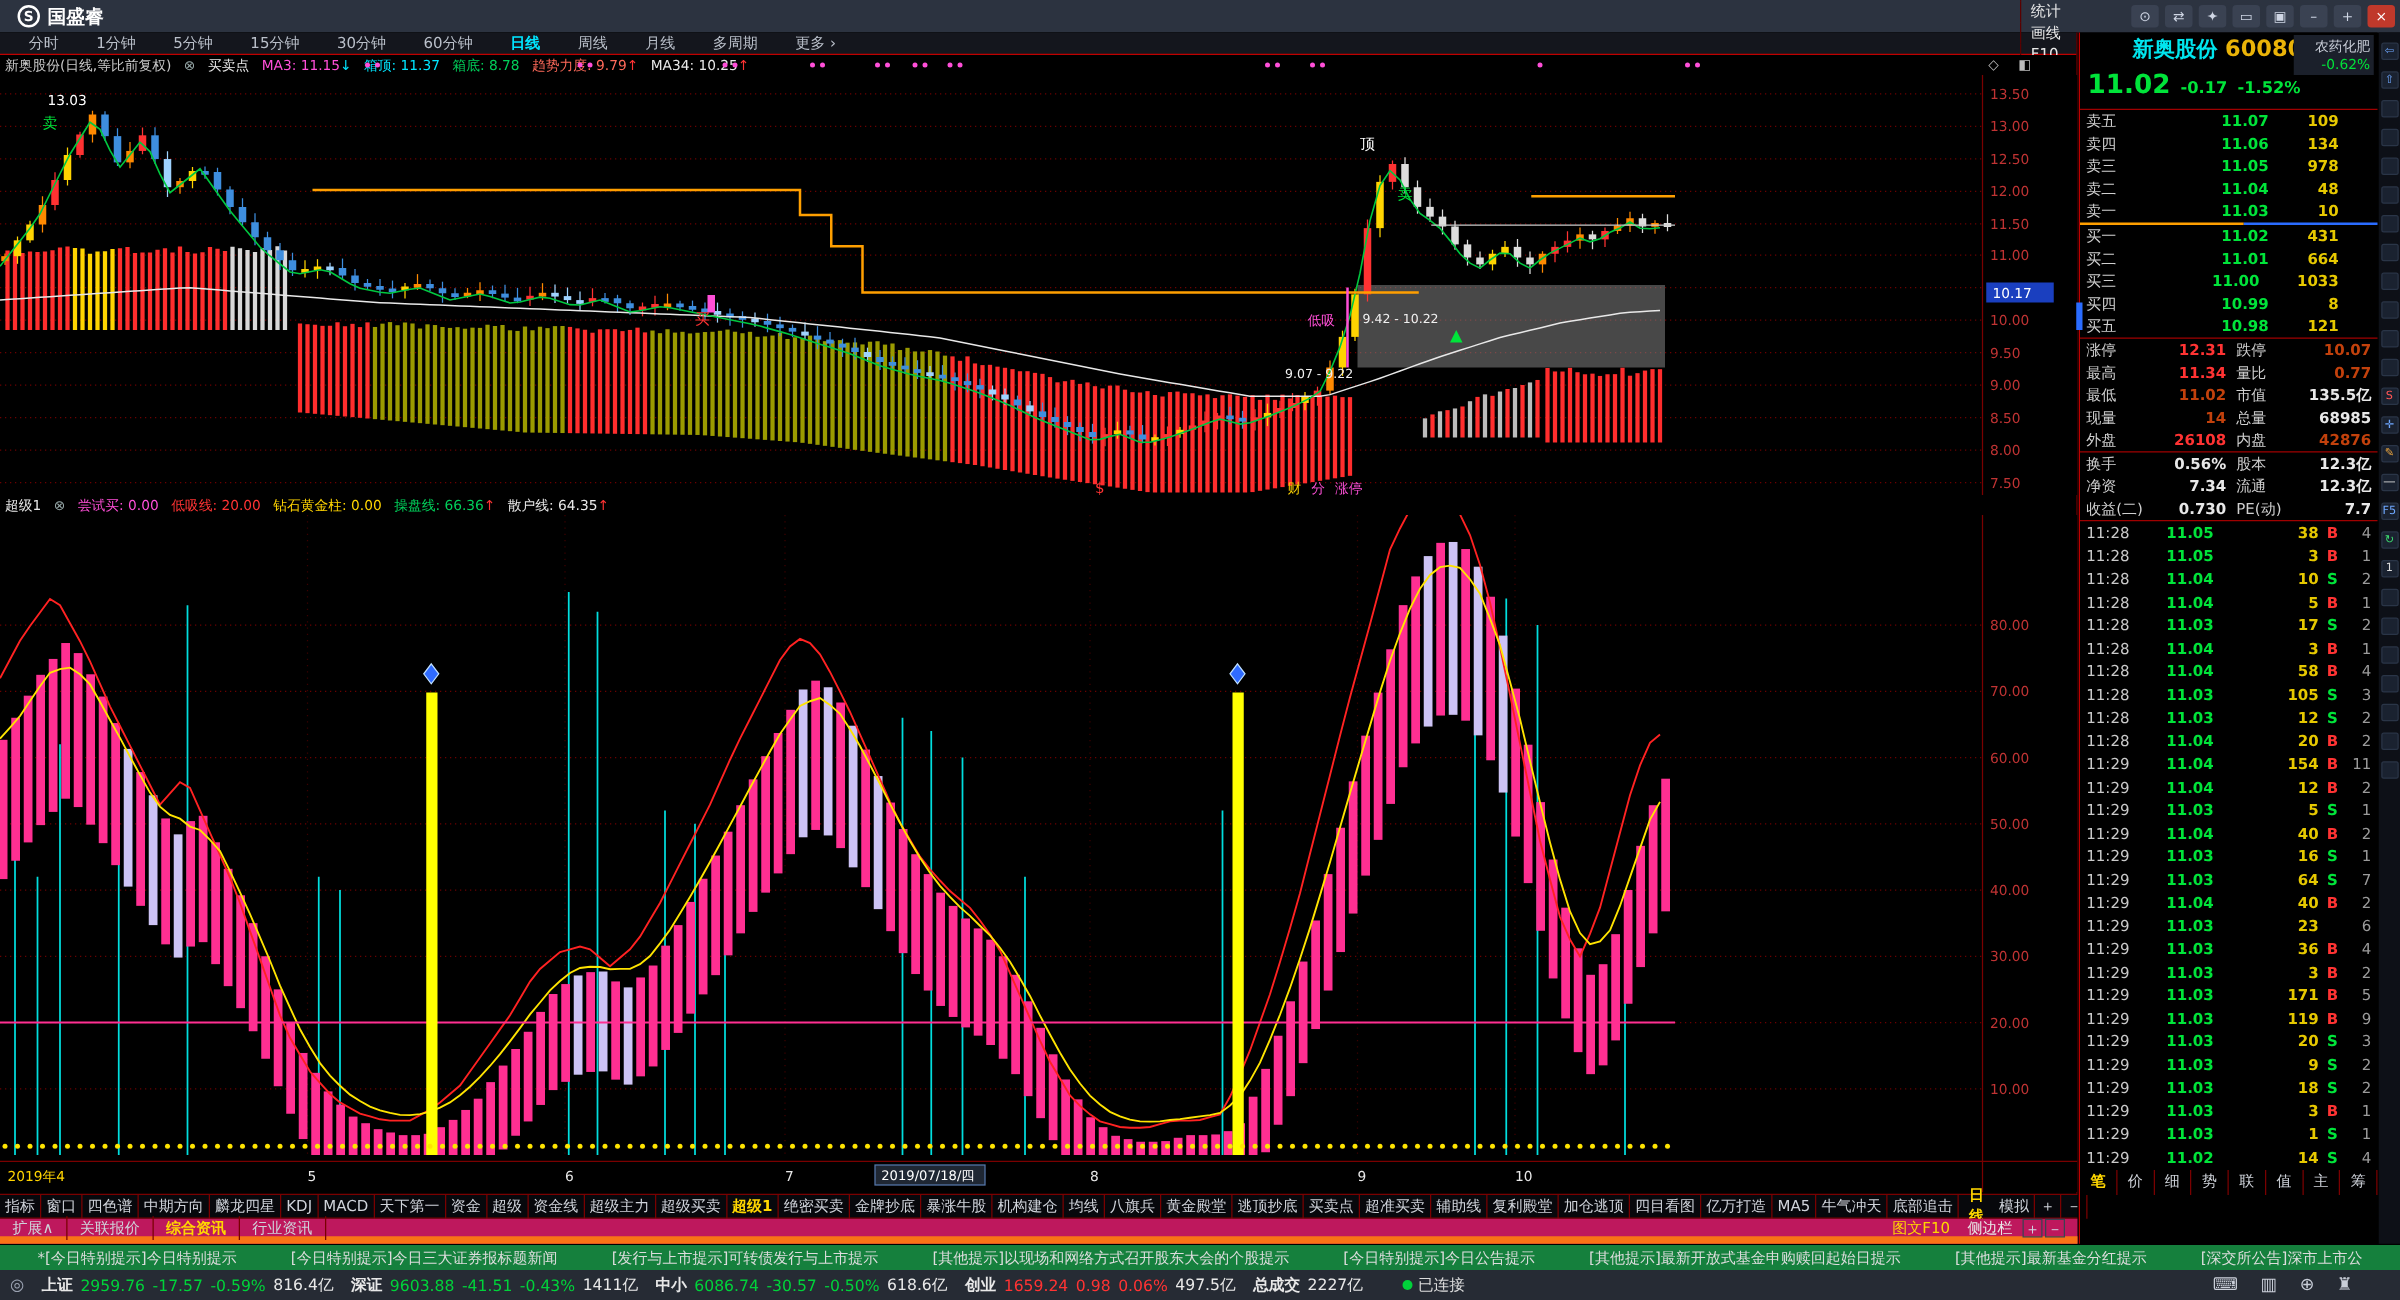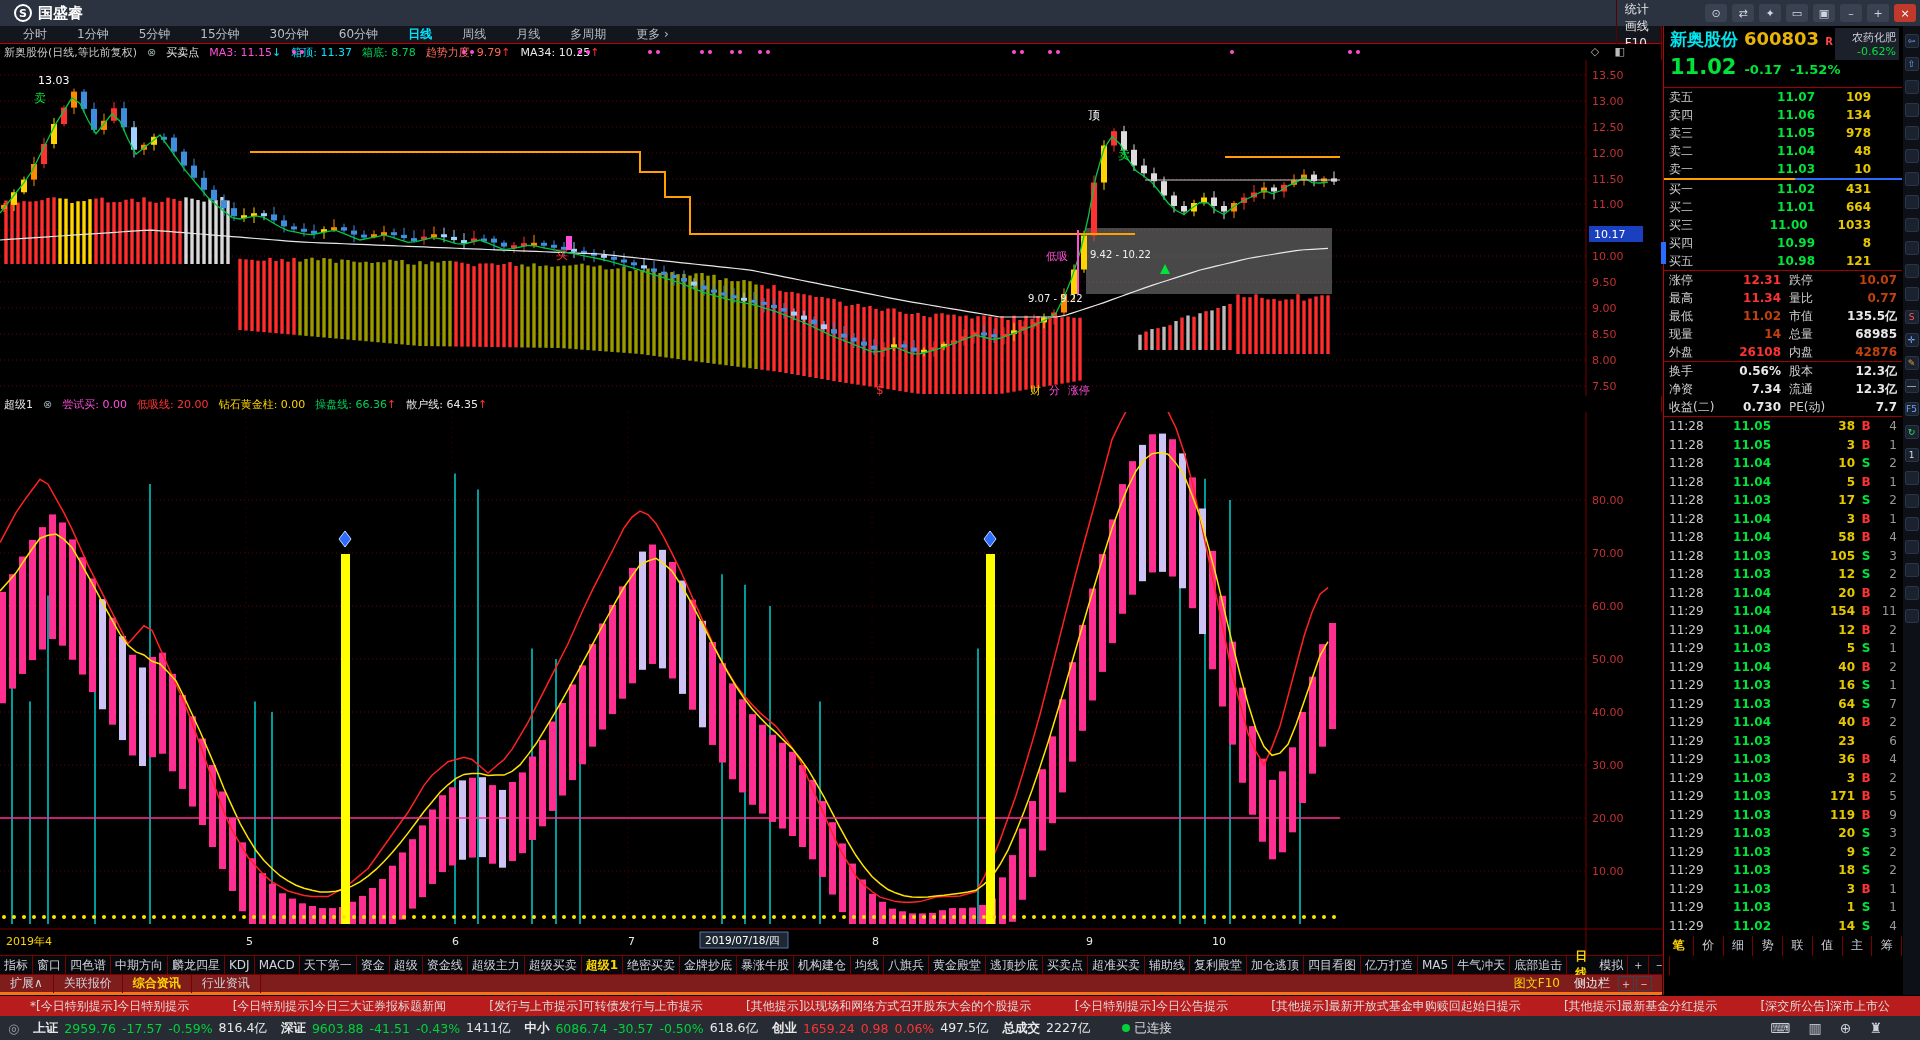--- a/index.html
+++ b/index.html
@@ -37,21 +37,21 @@
   .upperchart { position:relative; height:336px; border-bottom:1px solid #7a0000; }
   .lowerhead { position:relative; height:16px; background:#000; display:flex; align-items:center; gap:10px;
                padding-left:4px; font-size:11px; }
   .lowerchart { position:relative; height:542px; }
   svg { display:block; }
   
   .quotepanel { position:absolute; left:1663px; top:26px; width:239px; height:969px; background:#000;
                 border-left:1px solid #c00000; font-size:12px; }
   .qsec { border-bottom:1px solid #a00000; }
   .q-head { height:62px; padding:2px 4px 0 6px; position:relative; }
-  .q-name-row { display:flex; align-items:baseline; gap:6px; }
+  .q-name-row { display:flex; align-items:baseline; gap:6px;margin-left:36px; }
   .q-name { color:#00e5ee; font-size:17px; font-weight:bold; }
   .q-code { color:#eab308; font-size:18px; font-weight:bold; }
   .q-badge { color:#ff4444; font-size:10px; font-weight:bold; }
   .q-ind { position:absolute; right:3px; top:2px; width:64px; text-align:right; background:#1b202b; padding:2px 3px; }
   .q-ind-name { color:#c9ced8; font-size:11px; }
   .q-ind-chg { color:#00e43a; font-size:11px; }
   .q-price-row { display:flex; align-items:baseline; gap:8px; margin-top:4px; }
   .q-price { color:#00e43a; font-size:21px; font-weight:bold; }
   .q-chg { color:#00e43a; font-size:13px; font-weight:bold; }
   .q-qrow { height:18px; display:flex; align-items:center; padding:0 5px;gap:30px; }
@@ -85,29 +85,29 @@
                 display:flex; flex-direction:column; align-items:center; gap:9px; padding-top:8px; }
   .rs-btn { width:14px; height:14px; border-radius:2px; background:#1a2230; border:1px solid #2a3547;
             color:#6fa8ff; font-size:9px; display:flex; align-items:center; justify-content:center; }
   
   .tabrow1 { position:absolute; left:0; top:955px; width:1662px; height:20px; background:#07080c;
              border-top:1px solid #7a0000; border-bottom:1px solid #7a0000; display:flex; align-items:center; }
   .t1-item { padding:0 4px; color:#cfd3da; border-right:1px solid #7a0000; line-height:19px; white-space:nowrap; font-size:12px; }
   .t1-item.active { color:#ffd700; font-weight:bold; }
   .t1-right { margin-left:auto; display:flex; align-items:center; }
   .t1-period { color:#ffd700; padding:0 8px; font-weight:bold; }
-  .tabrow2 { position:absolute; left:0; top:975px; width:1662px; height:20px; background:#7f1d1d;
-             border-bottom:3px solid #f97316; display:flex; align-items:center; }
+  .tabrow2 { position:absolute; left:0; top:975px; width:1662px; height:20px; background:#be185d;
+             border-bottom:6px solid #f97316; display:flex; align-items:center; }
   .t2-item { padding:0 10px; color:#cfd3da; border-right:1px solid #7a0000; line-height:19px; }
   .t2-item.active { color:#ffd700; font-weight:bold; }
   .t2-right { margin-left:auto; display:flex; align-items:center; gap:2px; padding-right:10px; }
   .t2-r-item { padding:0 6px; color:#e8e8e8; }
   .t2-r-item.hl { color:#ffd700; }
   .t2-pm { width:16px; height:15px; border:1px solid #3a4252; color:#cfd6e4; text-align:center; line-height:14px; }
-  .ticker { position:absolute; left:0; top:996px; width:1920px; height:20px; background:#b91c1c;
+  .ticker { position:absolute; left:0; top:996px; width:1920px; height:20px; background:#15803d;
             display:flex; align-items:center; justify-content:space-between; padding:0 30px; }
   .tk-item { color:#dcdcdc; font-size:12px; white-space:nowrap; }
   .statusbar { position:absolute; left:0; top:1016px; width:1920px; height:24px; background:#262b34;
                display:flex; align-items:center; gap:6px; padding:0 8px; font-size:12.5px; }
   .sb-icon { color:#9aa2b1; font-size:13px; }
   .sb-name { color:#e8e8e8; font-weight:bold; margin-left:8px; }
   .sb-g { color:#00d23a; } .sb-r { color:#ff3333; }
   .sb-amt { color:#e8e8e8; }
   .sb-conn { display:flex; align-items:center; gap:4px; margin-left:26px; color:#dcdcdc; }
   .sb-conn i { width:8px; height:8px; background:#00d23a; border-radius:50%; display:inline-block; }

